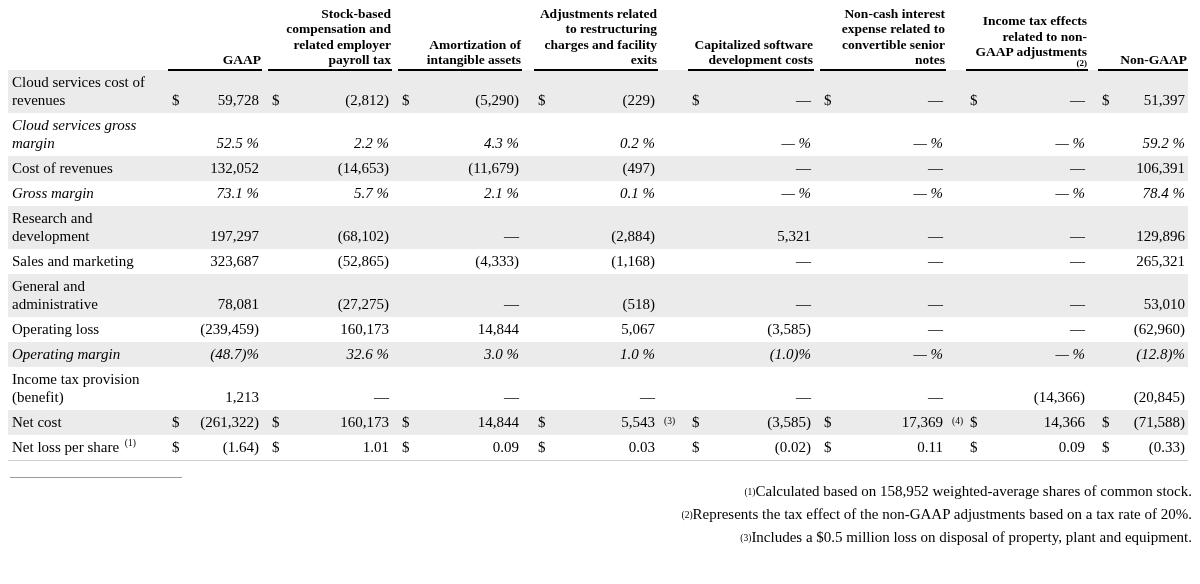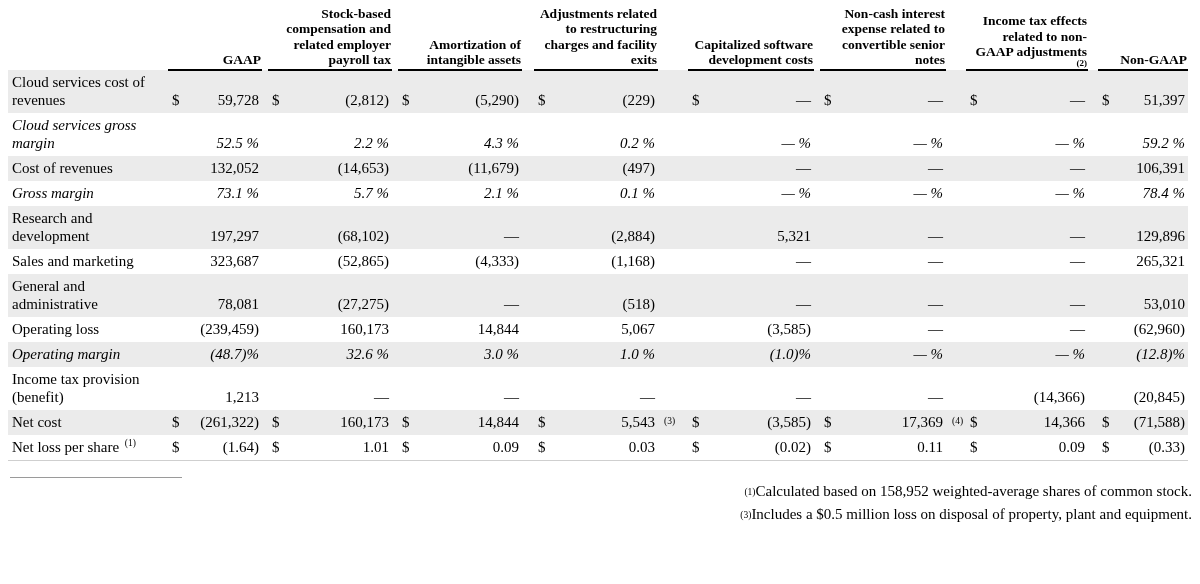--- a/index.html
+++ b/index.html
@@ -803,17 +803,18 @@
             </div>
           </td>
         </tr>
       </tbody>
   </table>
 
   <div class="footnotes">
     <div class="fn-rule"></div>
     <div>
         <div class="footnote"><span class="fn-mark">(1)</span><span class="fn-text">Calculated based on 158,952 weighted-average shares of common stock.</span></div>
+        <div class="footnote"><span class="fn-mark">(2)</span><span class="fn-text">Represents the tax effect of the non-GAAP adjustments based on a tax rate of 20%.</span></div>
         <div class="footnote"><span class="fn-mark">(3)</span><span class="fn-text">Includes a $0.5 million loss on disposal of property, plant and equipment.</span></div>
       </div>
   </div>
 
 </div>
 
 </body></html>

